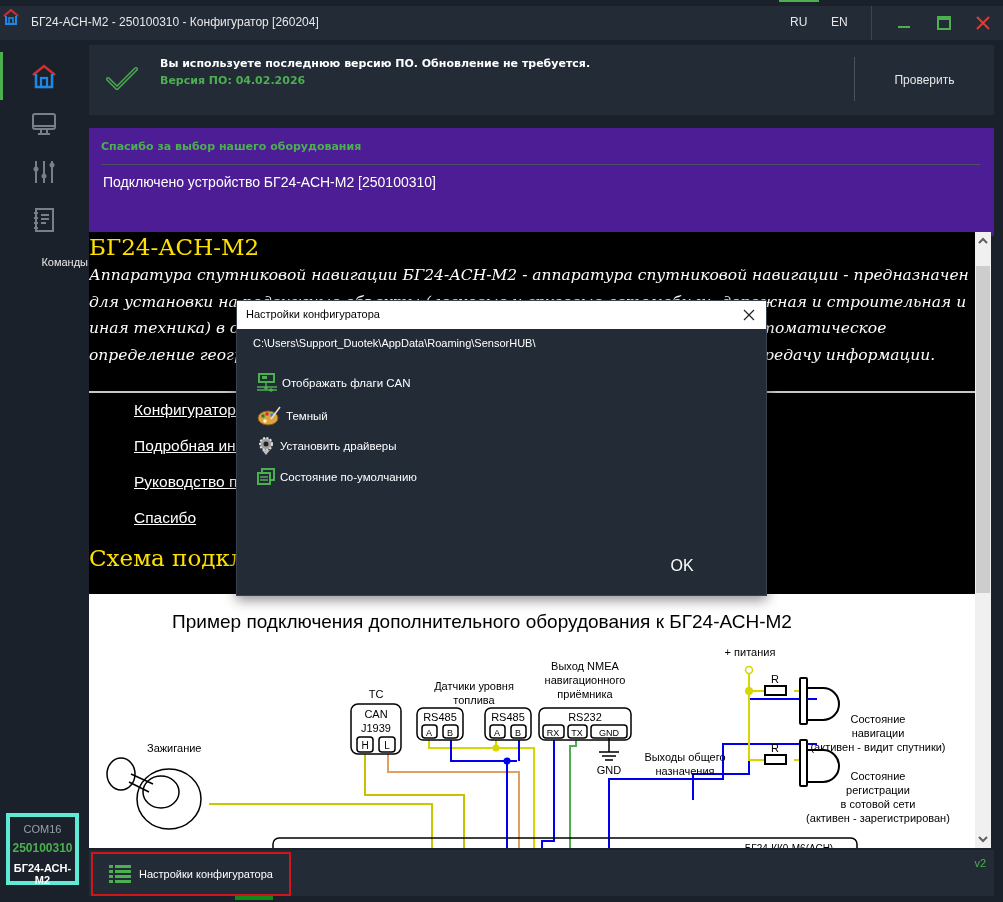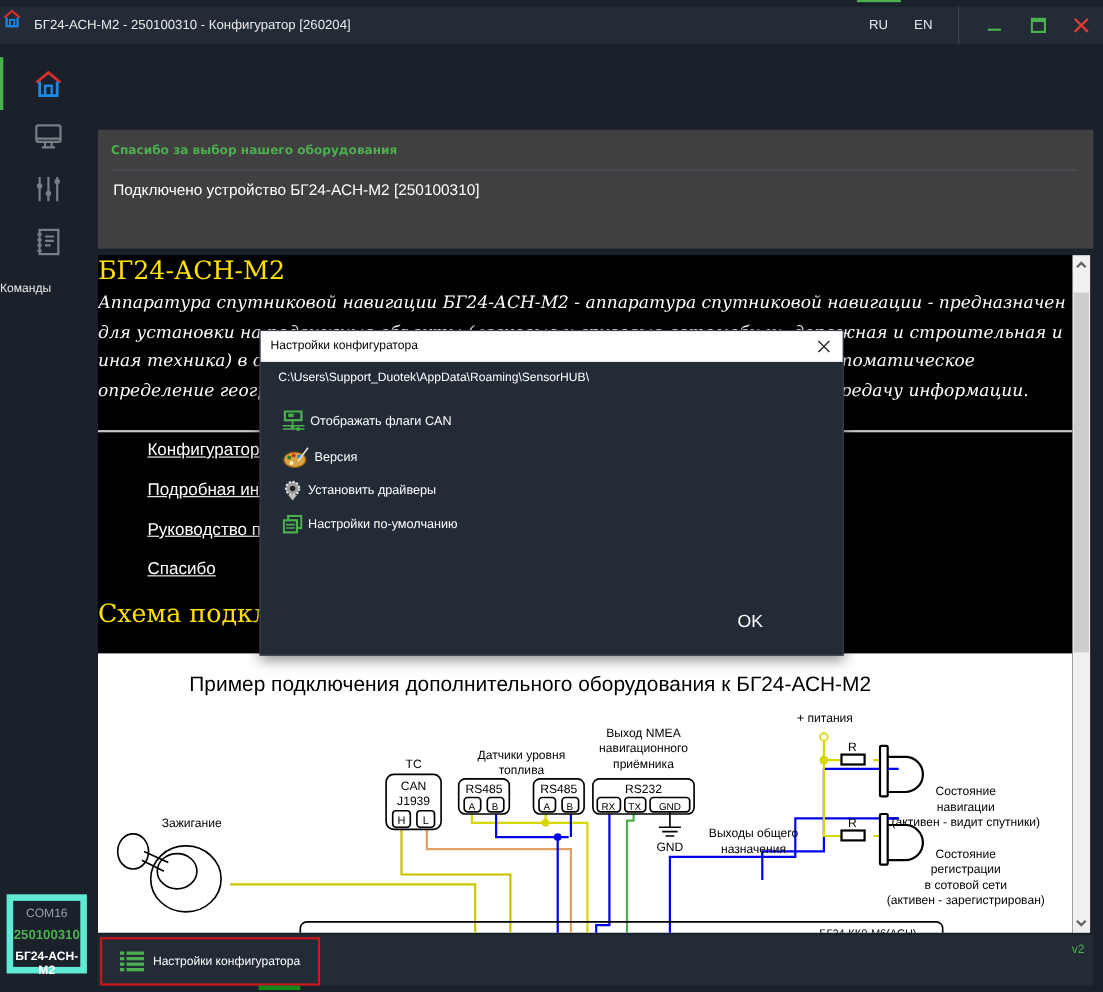--- a/index.html
+++ b/index.html
@@ -17,37 +17,37 @@
   .win-btn { position: absolute; top: 0; width: 40px; height: 34px; display:flex; align-items:center; justify-content:center; cursor: pointer; }
   .win-min { left: 884px; }
   .win-max { left: 924px; }
   .win-close { left: 963px; }
   .top-accent { position: absolute; left: 779px; top: 0; width: 40px; height: 2px; background: #4caf50; }
 
   
   .sidebar { position: absolute; left: 0; top: 40px; width: 88px; height: 862px; background: #1b212b; }
   .side-item { position: absolute; left: 0; width: 88px; height: 48px; display:flex; align-items:center; justify-content:center; cursor:pointer; }
   .side-active-bar { position: absolute; left: 0; top: 12px; width: 3px; height: 48px; background: #4caf50; }
-  .side-label { position: absolute; left: 0; width: 88px; top: 216px; text-align: left; font-size: 11px; color: #e8e8e8; font-family: "Liberation Sans", sans-serif; }
-
-  .com-box { position: absolute; left: 6px; top: 813px; width: 73px; height: 72px; border: 6px solid #5eead4; background: #1b212b; text-align: center; font-family: "Liberation Sans", sans-serif; }
+  .side-label { position: absolute; left: 0; width: 88px; top: 216px; text-align: right; font-size: 11px; color: #e8e8e8; font-family: "Liberation Sans", sans-serif; }
+
+  .com-box { position: absolute; left: 6px; top: 813px; width: 73px; height: 72px; border: 4px solid #5eead4; background: #1b212b; text-align: center; font-family: "Liberation Sans", sans-serif; }
   .com-port { font-size: 11px; color: #9aa0a8; margin-top: 6px; }
   .com-serial { font-size: 12px; color: #4caf50; font-weight: bold; margin-top: 6px; }
   .com-model { font-size: 11px; color: #ffffff; font-weight: bold; margin-top: 7px; }
 
   
   .update-panel { position: absolute; left: 89px; top: 45px; width: 905px; height: 70px; background: #232b37; }
   .check-icon { position: absolute; left: 16px; top: 20px; }
   .update-msg { position: absolute; left: 71px; top: 12px; font-size: 11px; font-weight: bold; color: #ffffff; font-family: "DejaVu Sans", sans-serif; }
   .update-ver { position: absolute; left: 71px; top: 29px; font-size: 11px; font-weight: bold; color: #4caf50; font-family: "DejaVu Sans", sans-serif; }
   .update-sep { position: absolute; left: 765px; top: 12px; width: 1px; height: 44px; background: #4a5260; }
   .check-btn { position: absolute; left: 766px; top: 0; width: 139px; height: 70px; display:flex; align-items:center; justify-content:center; font-size: 12px; color: #e8e8e8; cursor: pointer; font-family: "Liberation Sans", sans-serif; }
 
   
-  .thanks-panel { position: absolute; left: 89px; top: 118px; width: 905px; height: 108px; background: #404040; }
+  .thanks-panel { position: absolute; left: 89px; top: 128px; width: 905px; height: 108px; background: #4c1d95; }
   .thanks-title { position: absolute; left: 12px; top: 12px; font-size: 11px; font-weight: bold; color: #4caf50; font-family: "DejaVu Sans", sans-serif; }
   .thanks-line { position: absolute; left: 12px; top: 36px; width: 879px; height: 1px; background: #4a5260; }
   .thanks-text { position: absolute; left: 14px; top: 46px; font-size: 14px; color: #ffffff; font-family: "Liberation Sans", sans-serif; }
 
   
   .content { position: absolute; left: 89px; top: 232px; width: 886px; height: 616px; background: #000; overflow: hidden; }
   .doc-title { position: absolute; left: 0; top: 2px; font-size: 23px; color: #ffe100; font-family: "DejaVu Serif", serif; }
   .doc-desc { position: absolute; left: 0; top: 30px; width: 880px; font-size: 15.5px; line-height: 26.5px; color: #ffffff; font-style: italic; font-family: "DejaVu Serif", serif; }
   .doc-hr { position: absolute; left: 0; top: 159px; width: 886px; height: 2px; background: #c8c8c8; }
   .doc-link { position: absolute; left: 0; font-size: 15.5px; color: #ffffff; text-decoration: underline; cursor: pointer; font-family: "Liberation Sans", sans-serif; margin-left: 45px; }
@@ -145,20 +145,30 @@
     </div>
     <div class="side-label">Команды</div>
   </div>
 
   <div class="com-box">
     <div class="com-port">COM16</div>
     <div class="com-serial">250100310</div>
     <div class="com-model">БГ24-АСН-М2</div>
   </div>
 
+  <div class="update-panel">
+    <svg class="check-icon" width="34" height="28" viewBox="0 0 34 28">
+      <path d="M3 14 L12 23 L31 4" fill="none" stroke="#4caf50" stroke-width="4" stroke-linejoin="round" stroke-linecap="round"></path>
+      <path d="M3 14 L12 23 L31 4" fill="none" stroke="#232b37" stroke-width="1.2" stroke-linejoin="round" stroke-linecap="round"></path>
+    </svg>
+    <div class="update-msg">Вы используете последнюю версию ПО. Обновление не требуется.</div>
+    <div class="update-ver">Версия ПО: 04.02.2026</div>
+    <div class="update-sep"></div>
+    <div class="check-btn">Проверить</div>
+  </div>
 
   <div class="thanks-panel">
     <div class="thanks-title">Спасибо за выбор нашего оборудования</div>
     <div class="thanks-line"></div>
     <div class="thanks-text">Подключено устройство БГ24-АСН-М2 [250100310]</div>
   </div>
 
   <div class="content">
     <div class="doc-title">БГ24-АСН-М2</div>
     <div class="doc-desc">Аппаратура спутниковой навигации БГ24-АСН-М2 - аппаратура спутниковой навигации - предназначен для установки на подвижные объекты (легковые и грузовые автомобили, дорожная и строительная и иная техника) в составе системы мониторинга транспорта, обеспечивает автоматическое определение географических координат, скорости и направления движения, передачу информации.</div>
@@ -328,35 +338,35 @@
     </div>
     <div class="modal-item" style="top:104px">
       <svg width="24" height="22" viewBox="0 0 24 22">
         <ellipse cx="11" cy="13" rx="10" ry="7" fill="#d9a441" stroke="#8a5a10" stroke-width="1"></ellipse>
         <circle cx="6" cy="11" r="1.8" fill="#2e7d32"></circle>
         <circle cx="10" cy="9" r="1.8" fill="#d32f2f"></circle>
         <circle cx="15" cy="10" r="1.8" fill="#1e88e5"></circle>
         <circle cx="8" cy="16" r="1.8" fill="#fff3c4"></circle>
         <path d="M14 14 L23 2" stroke="#e0e0e0" stroke-width="1.5"></path>
       </svg>
-      <span class="modal-item-label">Версия</span>
+      <span class="modal-item-label">Темный</span>
     </div>
     <div class="modal-item" style="top:134px">
       <svg width="18" height="20" viewBox="0 0 18 20">
         <circle cx="9" cy="8" r="6" fill="#9e9e9e" stroke="#e0e0e0" stroke-width="2" stroke-dasharray="2 1.5"></circle>
         <circle cx="9" cy="8" r="2.5" fill="#222"></circle>
         <path d="M5 14 L9 19 L13 14 Z" fill="#bdbdbd"></path>
       </svg>
       <span class="modal-item-label">Установить драйверы</span>
     </div>
     <div class="modal-item" style="top:165px">
       <svg width="18" height="18" viewBox="0 0 18 18">
         <rect x="5" y="1" width="12" height="11" fill="none" stroke="#4caf50" stroke-width="2"></rect>
         <rect x="1" y="5" width="12" height="11" fill="#232b37" stroke="#4caf50" stroke-width="2"></rect>
         <path d="M3 9 H11 M3 12 H11" stroke="#4caf50" stroke-width="1.5"></path>
       </svg>
-      <span class="modal-item-label">Настройки по-умолчанию</span>
+      <span class="modal-item-label">Состояние по-умолчанию</span>
     </div>
 
     <div class="modal-ok">OK</div>
   </div>
 
 </div>
 
 </body></html>

